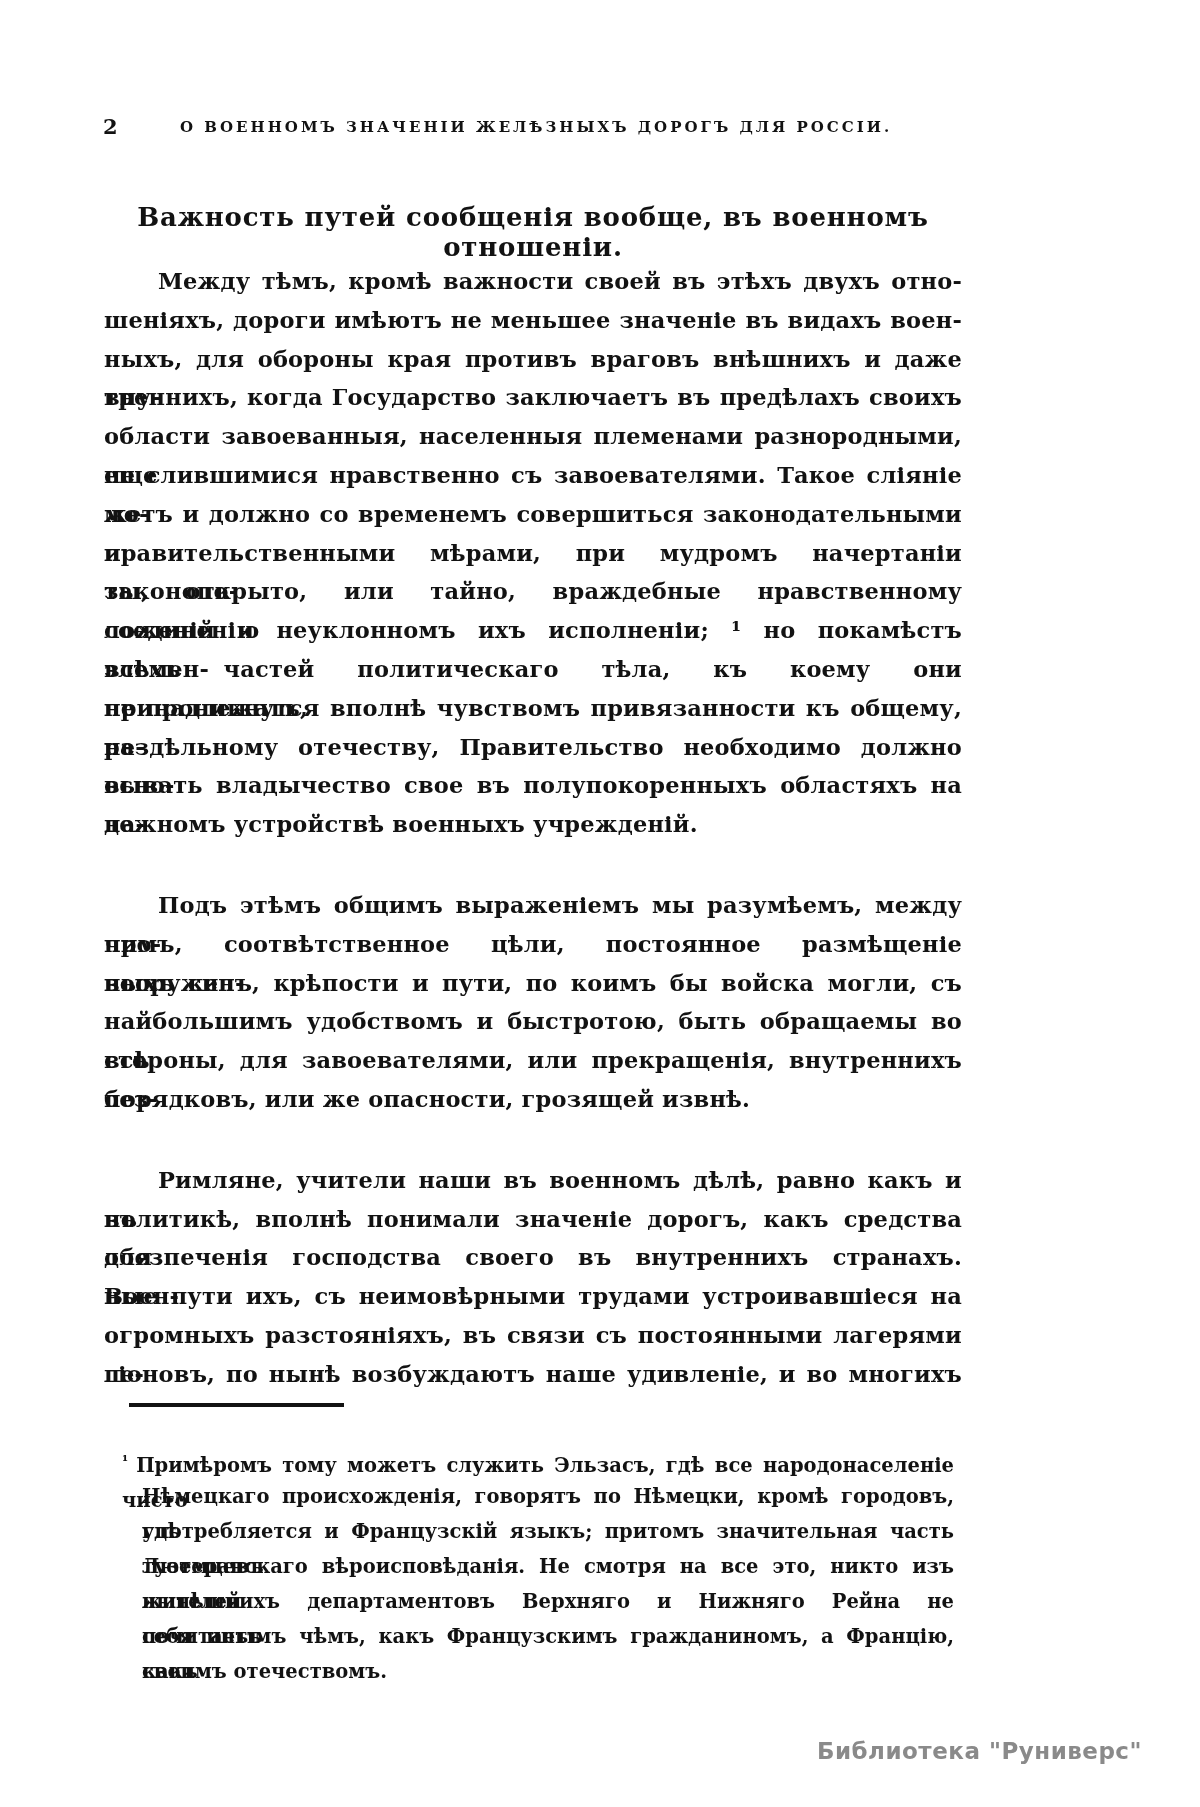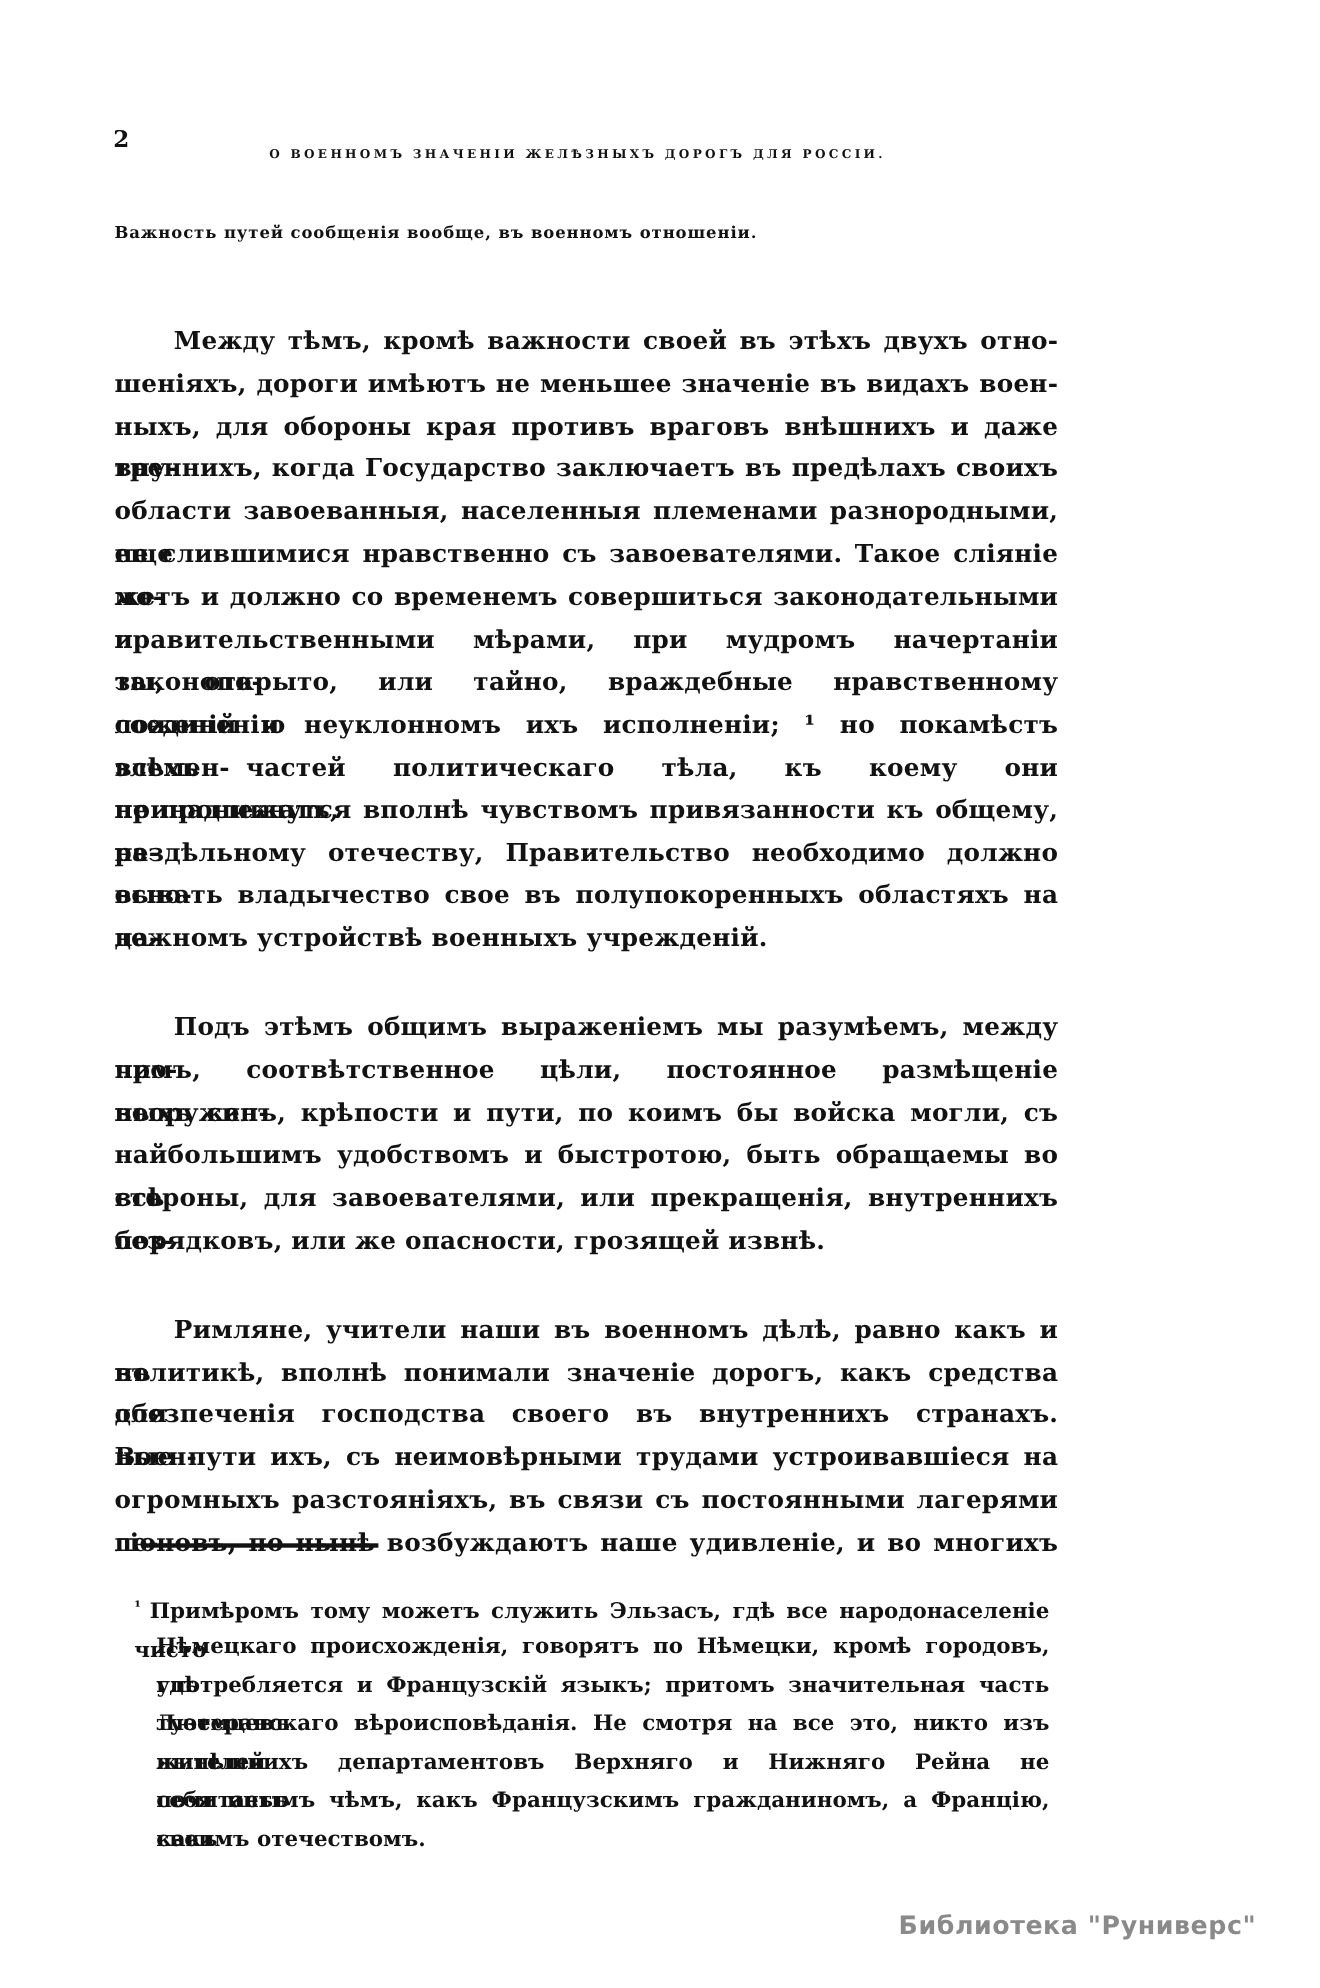--- a/index.html
+++ b/index.html
@@ -21,33 +21,32 @@
     top: 114px;
     font-size: 21px;
     font-weight: 700;
   }
   .running-header {
     position: absolute;
     left: 180px;
     top: 118px;
     width: 690px;
     text-align: center;
-    font-size: 11px;
+    font-size: 15px;
     font-weight: 700;
     letter-spacing: 3px;
     white-space: nowrap;
-    margin-top: 16px;
   }
   .section-heading {
     position: absolute;
     left: 104px;
     top: 202px;
     width: 858px;
-    text-align: left;
-    font-size: 15px;
+    text-align: center;
+    font-size: 26px;
     font-weight: 700;
     letter-spacing: 0.8px;
   }
   .body-text {
     position: absolute;
     left: 104px;
     top: 262px;
     width: 858px;
   }
   .para + .para { margin-top: 42px; }
@@ -55,21 +54,21 @@
     font-size: 22.5px;
     font-weight: 700;
     line-height: 38.8px;
     height: 38.8px;
     letter-spacing: 0.2px;
     text-align: justify;
     text-align-last: justify;
     text-justify: inter-word;
     white-space: normal;
   }
-  .line.indent { text-indent: 54px; margin-top: 29px; }
+  .line.indent { text-indent: 54px; }
   .line.endline { text-align-last: left; }
   .footnote-rule {
     position: absolute;
     left: 129px;
     top: 1403px;
     width: 215px;
     height: 4px;
     background: #121212;
   }
   .footnote {

